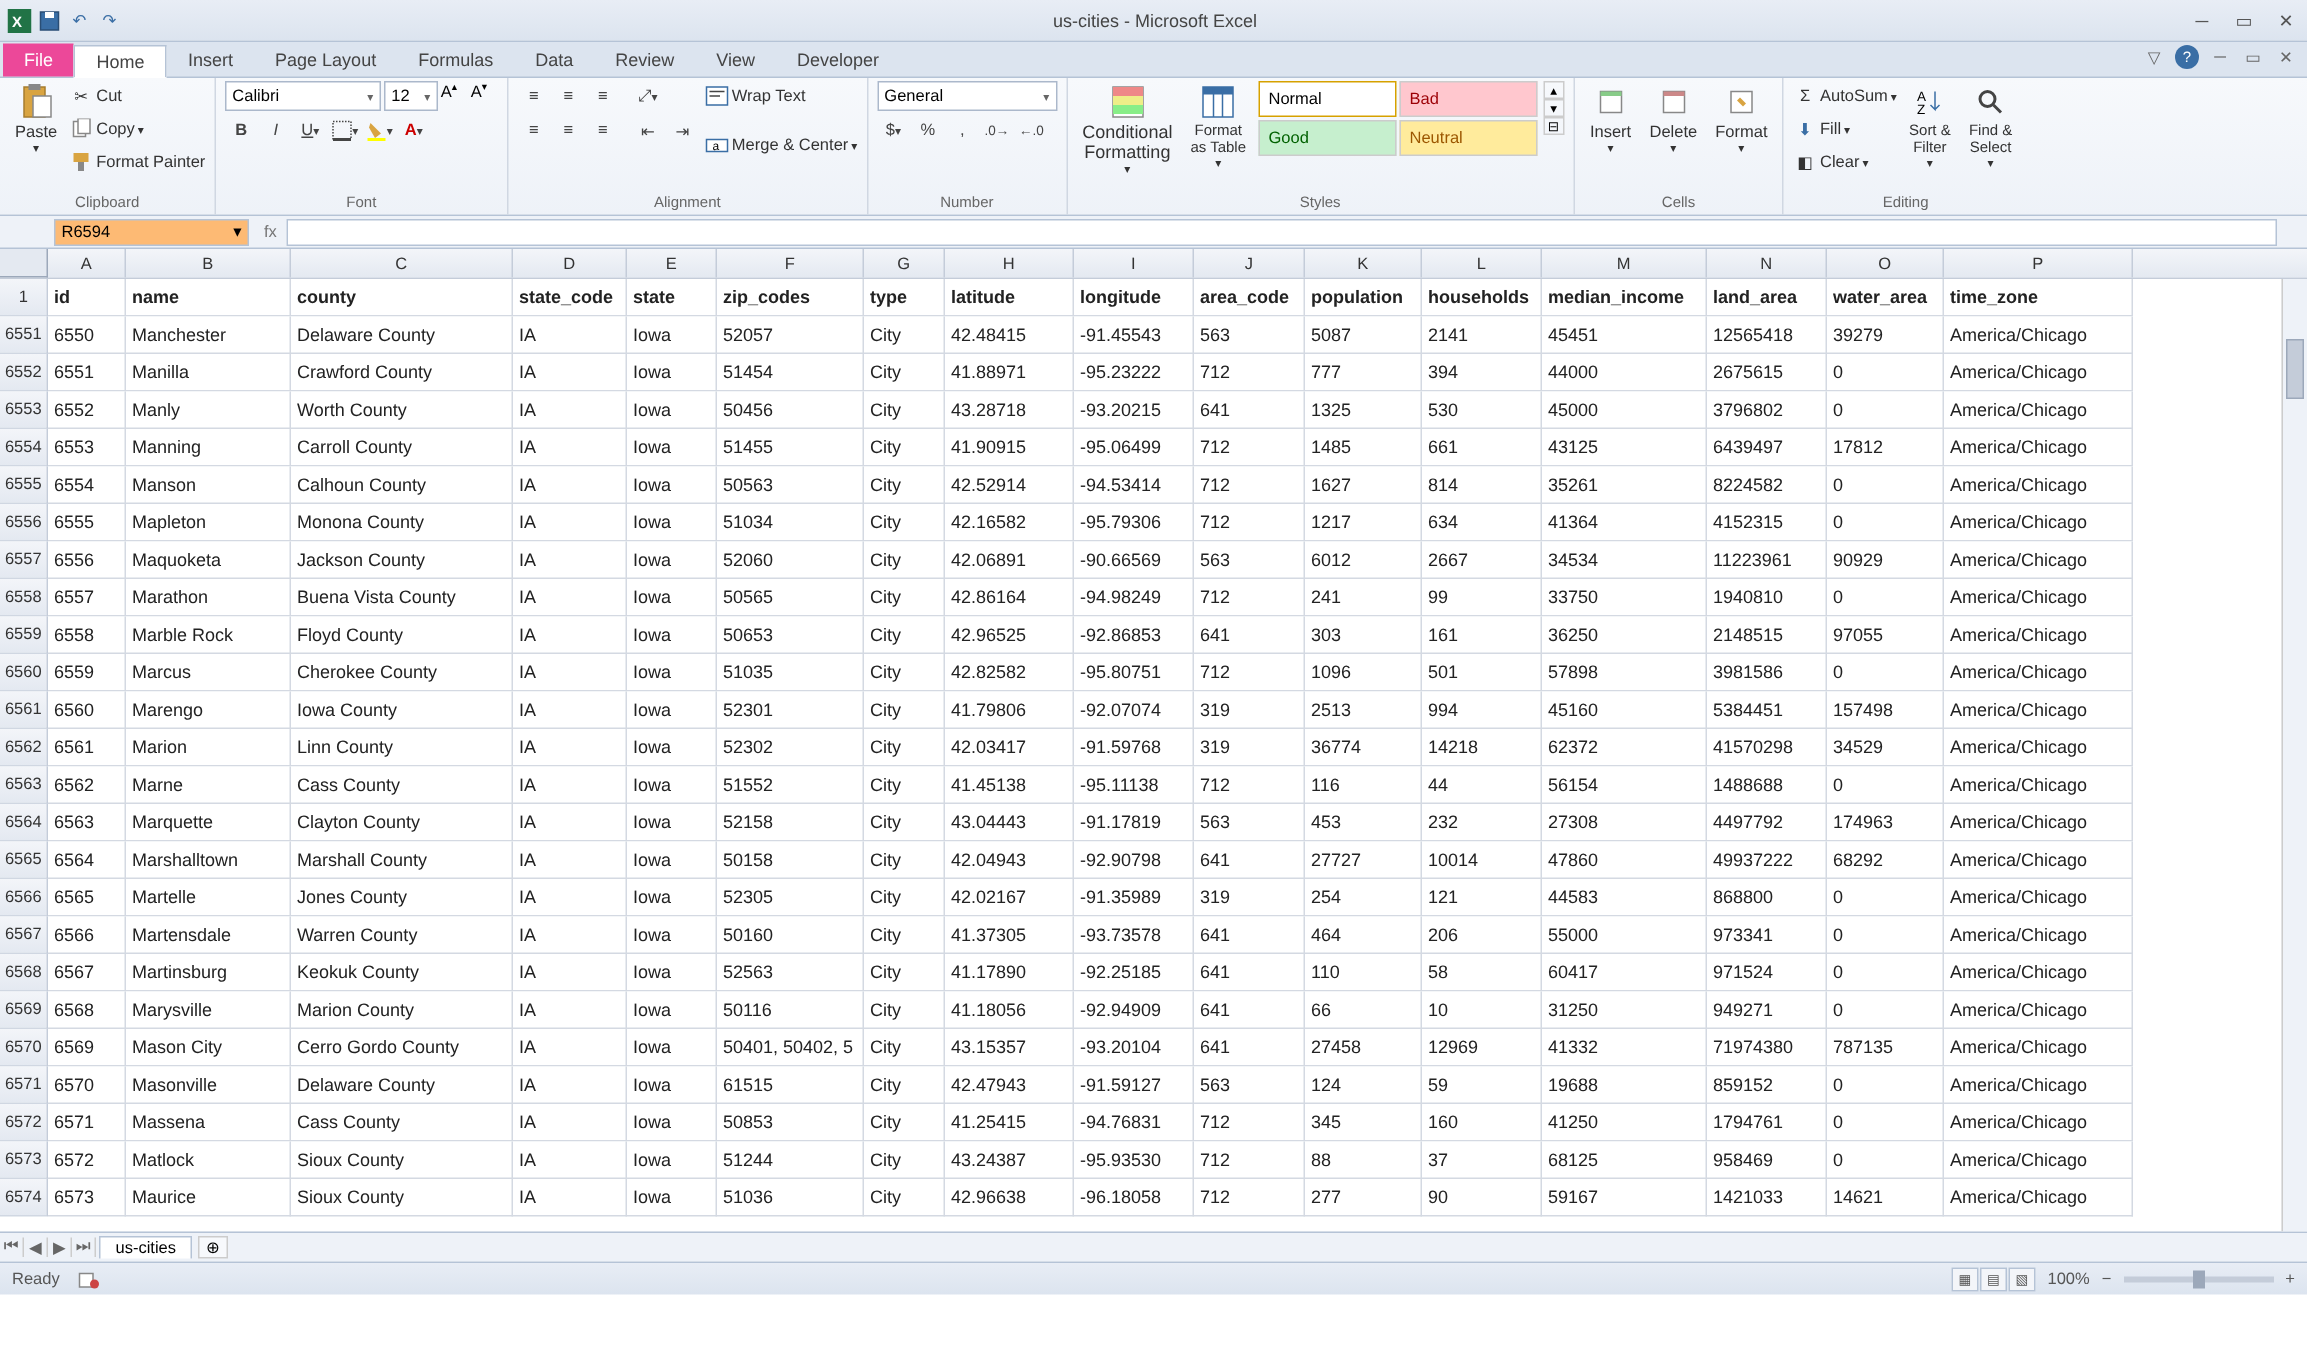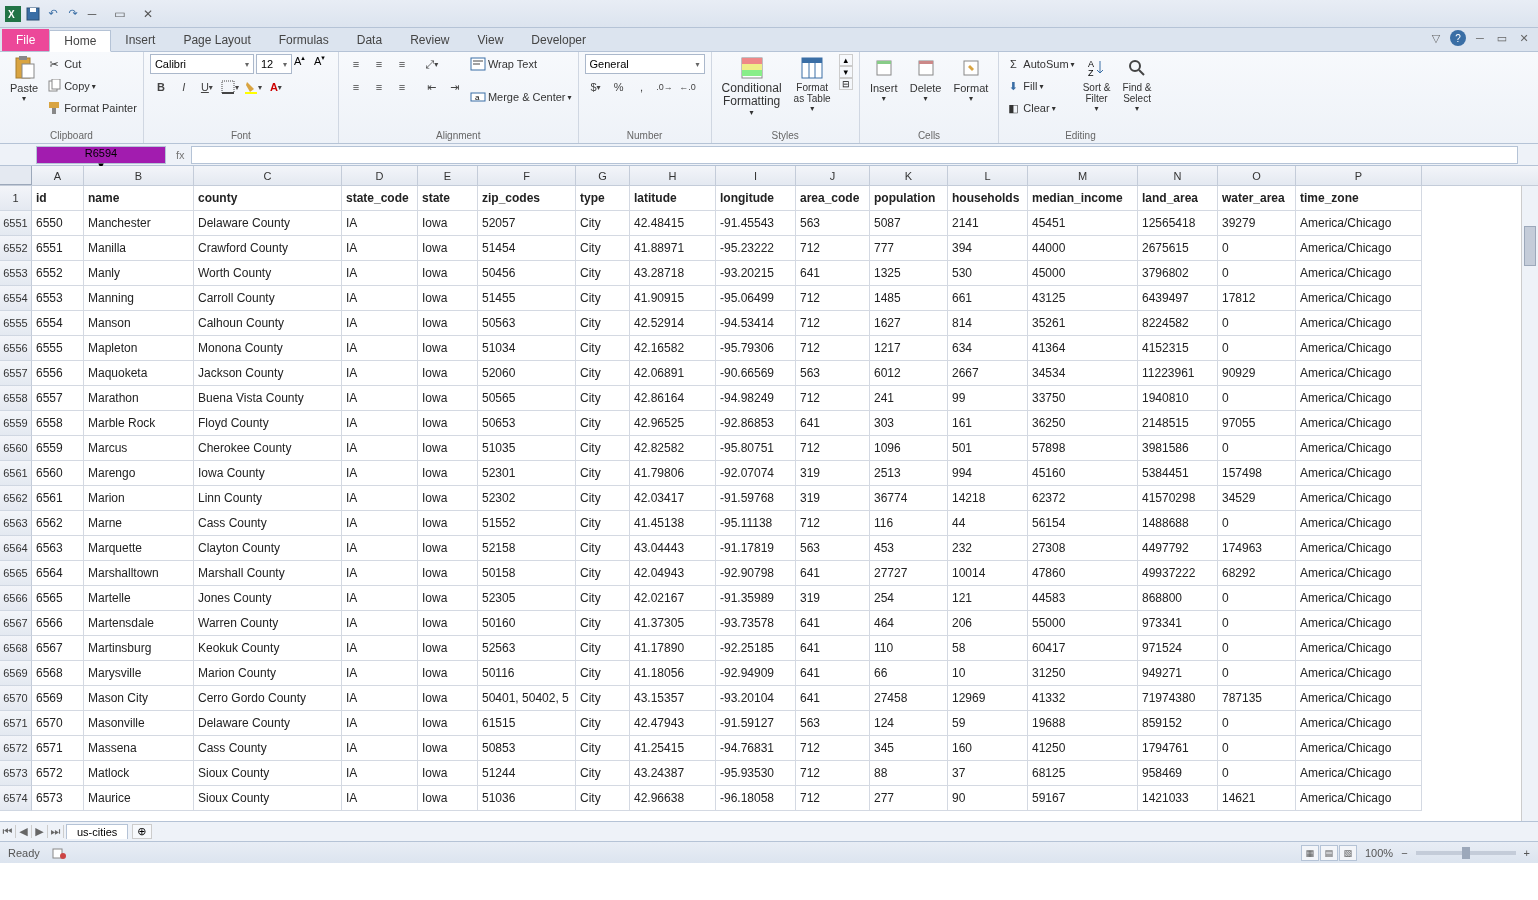--- a/index.html
+++ b/index.html
@@ -34,21 +34,21 @@
 .btn-grid .sq, .btn-row .sq { width: 22px; height: 20px; border: 1px solid transparent; display: flex; align-items: center; justify-content: center; font-size: 11px; color: #444; }
 .btn-row { display: flex; gap: 1px; }
 
 .style-cell { width: 92px; height: 24px; border: 1px solid #ccc; display: flex; align-items: center; padding: 0 6px; font-size: 11px; }
 .style-normal { background: #fff; border-color: #d6a100; }
 .style-bad { background: #ffc7ce; color: #9c0006; }
 .style-good { background: #c6efce; color: #006100; }
 .style-neutral { background: #ffeb9c; color: #9c5700; }
 
 .namebox-row { height: 22px; background: #eef2f8; border-bottom: 1px solid #b5c3d6; display: flex; align-items: center; }
-.namebox { width: 130px; border: 1px solid #b5c3d6; background: #a21caf; height: 18px; margin: 0 4px 0 36px; font-size: 11px; padding: 0 4px; display: flex; align-items: center; justify-content: space-between; flex-direction: column; }
+.namebox { width: 130px; border: 1px solid #b5c3d6; background: #fdba74; height: 18px; margin: 0 4px 0 36px; font-size: 11px; padding: 0 4px; display: flex; align-items: center; justify-content: space-between; }
 .fx { color: #777; font-size: 11px; margin: 0 6px; }
 .formula-bar { flex: 1; border: 1px solid #b5c3d6; background: #fff; height: 18px; margin-right: 20px; }
 
 .sheet-area { position: relative; height: 655px; overflow: hidden; }
 .colhdr-row { display: flex; height: 20px; background: linear-gradient(#f3f5f9,#e4e9f1); border-bottom: 1px solid #c4ccd9; }
 .rowhdr { width: 32px; min-width: 32px; background: linear-gradient(#f3f5f9,#e4e9f1); border-right: 1px solid #c4ccd9; border-bottom: 1px solid #d0d7e2; text-align: center; font-size: 11px; color: #333; display: flex; align-items: center; justify-content: center; }
 .colhdr { border-right: 1px solid #c4ccd9; text-align: center; font-size: 11px; color: #333; display: flex; align-items: center; justify-content: center; }
 .corner { width: 32px; min-width: 32px; border-right: 1px solid #9ca8ba; border-bottom: 1px solid #9ca8ba; background: #e4e9f1; }
 
 .grid-body { position: relative; }
@@ -86,20 +86,21 @@
       </span>
     <span class="qat-btn">
         <svg width="14" height="14">
           <rect x="1" y="1" width="12" height="12" fill="#3a6ea5" stroke="#2a4e75"></rect>
           <rect x="4" y="1" width="6" height="4" fill="#fff"></rect>
         </svg>
       </span>
     <span class="qat-btn" style="color:#3a6ea5">↶</span>
     <span class="qat-btn" style="color:#3a6ea5">↷</span>
   </div>
+  <div class="title">us-cities - Microsoft Excel</div>
   <div class="win-controls">
     <span>─</span>
     <span>▭</span>
     <span>✕</span>
   </div>
 </div>
 
 <div class="tabs">
   <div class="file-tab">File</div>
   <div class="tab active">Home</div>
@@ -297,20 +298,30 @@
               <rect x="2" y="2" width="20" height="20" fill="#fff" stroke="#3a6ea5"></rect>
               <rect x="2" y="2" width="20" height="5" fill="#3a6ea5"></rect>
               <line x1="9" y1="2" x2="9" y2="22" stroke="#3a6ea5"></line>
               <line x1="15" y1="2" x2="15" y2="22" stroke="#3a6ea5"></line>
             </svg>
           </span>
           <span style="white-space:pre-line;font-size:10px;line-height:1.1">Format
 as Table</span>
           <span style="font-size:8px">▾</span>
         </div>
+      <div class="stack" style="gap:2px">
+        <div style="display:flex;gap:2px">
+          <div class="style-cell style-normal">Normal</div>
+          <div class="style-cell style-bad">Bad</div>
+        </div>
+        <div style="display:flex;gap:2px">
+          <div class="style-cell style-good">Good</div>
+          <div class="style-cell style-neutral">Neutral</div>
+        </div>
+      </div>
       <div class="stack" style="justify-content:center;gap:0">
         <span style="font-size:9px;border:1px solid #ccc;width:14px;text-align:center">▴</span>
         <span style="font-size:9px;border:1px solid #ccc;width:14px;text-align:center">▾</span>
         <span style="font-size:9px;border:1px solid #ccc;width:14px;text-align:center">⊟</span>
       </div>
     </div>
     <div class="group-label">Styles</div>
   </div>
 
   <div class="group">

